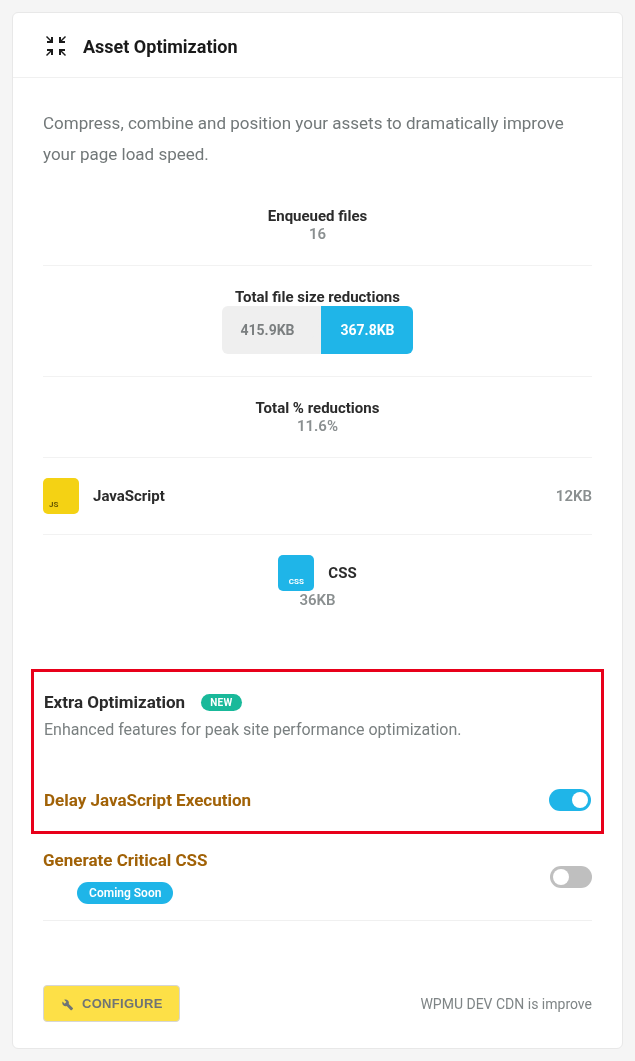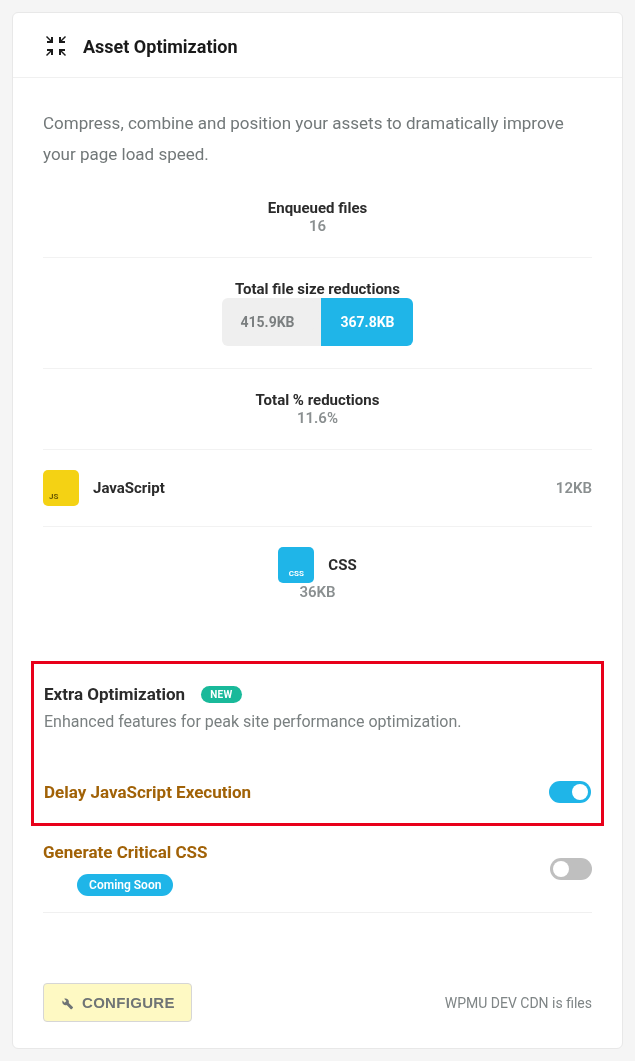--- a/index.html
+++ b/index.html
@@ -39,21 +39,21 @@
     color: #1a1a1a;
   }
   .card-body {
     padding: 30px 30px 10px;
     flex: 1;
   }
   .description {
     font-size: 17px;
     color: #727879;
     line-height: 1.8;
-    margin-bottom: 30px;
+    margin-bottom: 38px;
   }
   .stat-row {
     display: flex;
     align-items: center;
     justify-content: space-between;
     padding: 22px 0;
     border-bottom: 1px solid #f2f2f2;
     flex-direction: column;
   }
   .stat-row:first-of-type { padding-top: 0; }
@@ -202,23 +202,23 @@
   .after-box .toggle-row { border-top:none; }
 
   .card-footer {
     display: flex;
     align-items: center;
     justify-content: space-between;
     padding: 24px 30px 26px;
   }
   .btn-configure {
     border: 1px solid #d6d6d6;
-    background: #fef9c3;
+    background: #fde047;
     color: #6f7475;
-    font-size: 15px;
+    font-size: 13px;
     font-weight: 600;
     letter-spacing: 0.3px;
     padding: 10px 16px;
     border-radius: 4px;
     display: flex;
     align-items: center;
     gap: 8px;
     cursor: pointer;
     justify-content: flex-end;
   }
@@ -311,16 +311,16 @@
 
   </div>
 
   <div class="card-footer">
     <button class="btn-configure">
       <svg class="wrench" viewBox="0 0 24 24" fill="#6f7475">
         <path d="M22 19l-7-7c.7-2 .2-4.3-1.4-5.9-1.7-1.7-4.3-2.1-6.4-1.2l3.7 3.7-2.8 2.8L4.4 7.7c-.9 2.1-.5 4.7 1.2 6.4 1.6 1.6 3.9 2.1 5.9 1.4l7 7c.4.4 1 .4 1.4 0l2.1-2.1c.4-.4.4-1 0-1.4z"></path>
       </svg>
       <span>CONFIGURE</span>
     </button>
-    <span class="footer-text">WPMU DEV CDN is files</span>
+    <span class="footer-text">WPMU DEV CDN is improve</span>
   </div>
 
 </div>
 
 </body></html>

